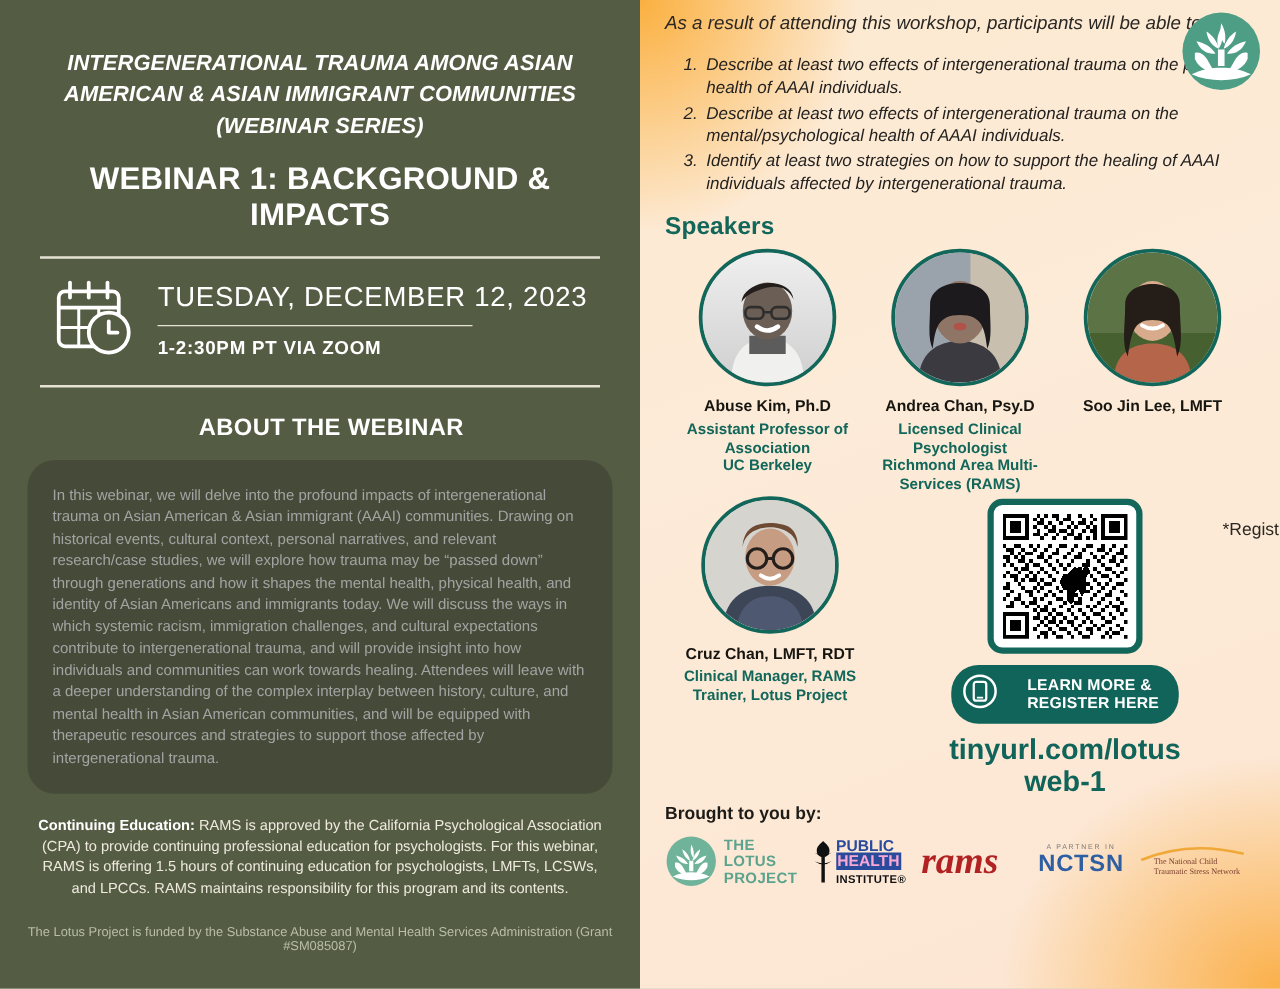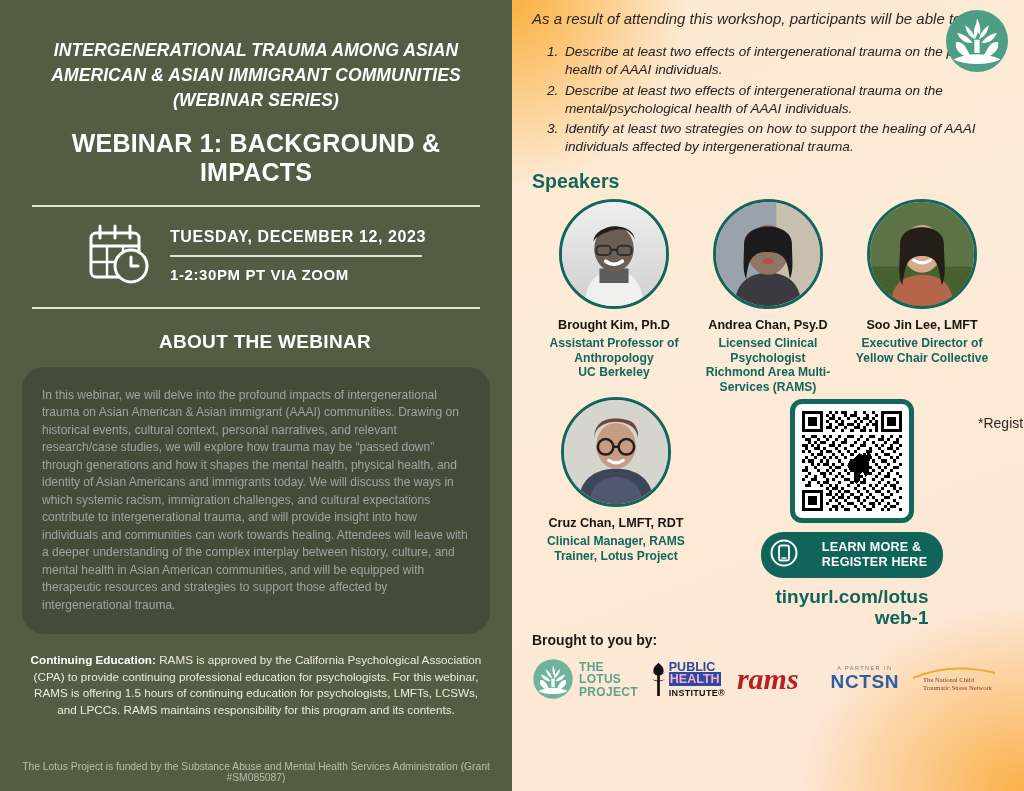--- a/index.html
+++ b/index.html
@@ -62,22 +62,22 @@
     justify-content: center;
     gap: 18px;
     margin-top: 16px;
     padding: 0 34px;
   }
 
   .cal-icon { flex: 0 0 auto; }
 
   .dt-text { color: #ffffff; }
   .dt-date {
-    font-weight: bold;
-    font-size: 16px;
+    font-weight: normal;
+    font-size: 22px;
     letter-spacing: 0.6px;
     padding-bottom: 9px;
   }
   .dt-sep { height: 1.5px; background: #e6e2d4; width: 252px; }
   .dt-time {
     font-weight: bold;
     font-size: 15px;
     letter-spacing: 0.6px;
     padding-top: 9px;
   }
@@ -111,21 +111,21 @@
     font-size: 11.7px;
     line-height: 1.42;
     text-align: center;
   }
   .ce-block b { color: #ffffff; }
 
   .grant-line {
     position: absolute;
     left: 0;
     right: 0;
-    bottom: 8px;
+    bottom: 28px;
     text-align: center;
     color: #b9bda9;
     font-size: 10.3px;
     padding: 0 6px;
   }
 
   
   .right-panel {
     position: relative;
     width: 512px;
@@ -264,22 +264,22 @@
     font-size: 12.6px;
     line-height: 1.18;
     text-align: left;
     letter-spacing: 0.2px;
   }
 
   .tiny-url {
     margin-top: 8px;
     color: #10645a;
     font-weight: bold;
-    font-size: 19px;
-    text-align: right;
+    font-size: 23px;
+    text-align: center;
     line-height: 1.12;
   }
 
   .brought-by {
     margin-top: 4px;
     color: #1d1b17;
     font-weight: bold;
     font-size: 14px;
   }
 
@@ -395,22 +395,22 @@
             <path d="M22 100 c0 -24 12 -34 28 -34 c16 0 28 10 28 34z" fill="#f0f0ee"></path>
             <path d="M36 64 h28 v14 h-28z" fill="#5c5c5c"></path>
             <ellipse cx="50" cy="45" rx="19" ry="22" fill="#6b5e55"></ellipse>
             <path d="M30 38 c2 -18 38 -20 40 -2 c-4 -9 -12 -11 -20 -9 c-8 2 -16 5 -20 11z" fill="#231e1c"></path>
             <rect x="33" y="42" width="14" height="9" rx="4" fill="none" stroke="#2e2e2e" stroke-width="2"></rect>
             <rect x="53" y="42" width="14" height="9" rx="4" fill="none" stroke="#2e2e2e" stroke-width="2"></rect>
             <line x1="47" y1="46" x2="53" y2="46" stroke="#2e2e2e" stroke-width="2"></line>
             <path d="M42 57 q8 6 16 0" stroke="#ffffff" stroke-width="3.5" fill="none" stroke-linecap="round"></path>
           </svg>
         </div>
-        <div class="p-name">Brought Kim, Ph.D</div>
-        <div class="p-role" style="white-space:pre-line">Assistant Professor of Anthropology
+        <div class="p-name">Abuse Kim, Ph.D</div>
+        <div class="p-role" style="white-space:pre-line">Assistant Professor of Association
 UC Berkeley</div>
       </div>
 
       <div class="person">
         <div class="photo-ring">
           <svg viewBox="0 0 100 100">
             <rect width="100" height="100" fill="#9aa3ac"></rect>
             <rect x="58" y="0" width="42" height="100" fill="#c9bfae"></rect>
             <path d="M18 100 c0 -22 14 -32 32 -32 c18 0 32 10 32 32z" fill="#3a3a40"></path>
             <ellipse cx="50" cy="46" rx="20" ry="24" fill="#8f7566"></ellipse>
@@ -428,22 +428,20 @@
           <svg viewBox="0 0 100 100">
             <rect width="100" height="100" fill="#5c7345"></rect>
             <rect y="62" width="100" height="38" fill="#46602f"></rect>
             <path d="M20 100 c0 -22 14 -30 30 -30 c16 0 30 8 30 30z" fill="#b5654a"></path>
             <ellipse cx="50" cy="45" rx="19" ry="23" fill="#d8ab8d"></ellipse>
             <path d="M29 40 c0 -21 42 -21 42 0 c0 16 3 30 -2 40 c-3 -18 -4 -28 -19 -28 c-15 0 -16 10 -19 28 c-5 -10 -2 -24 -2 -40z" fill="#241d18"></path>
             <path d="M42 56 q8 5 16 0" stroke="#ffffff" stroke-width="3" fill="none" stroke-linecap="round"></path>
           </svg>
         </div>
         <div class="p-name">Soo Jin Lee, LMFT</div>
-        <div class="p-role" style="white-space:pre-line">Executive Director of
-Yellow Chair Collective</div>
       </div>
     </div>
 
 
     <div class="mod-area">
 
       <div class="mod-left">
         <div class="photo-ring">
           <svg viewBox="0 0 100 100">
             <rect width="100" height="100" fill="#d6d4cf"></rect>

